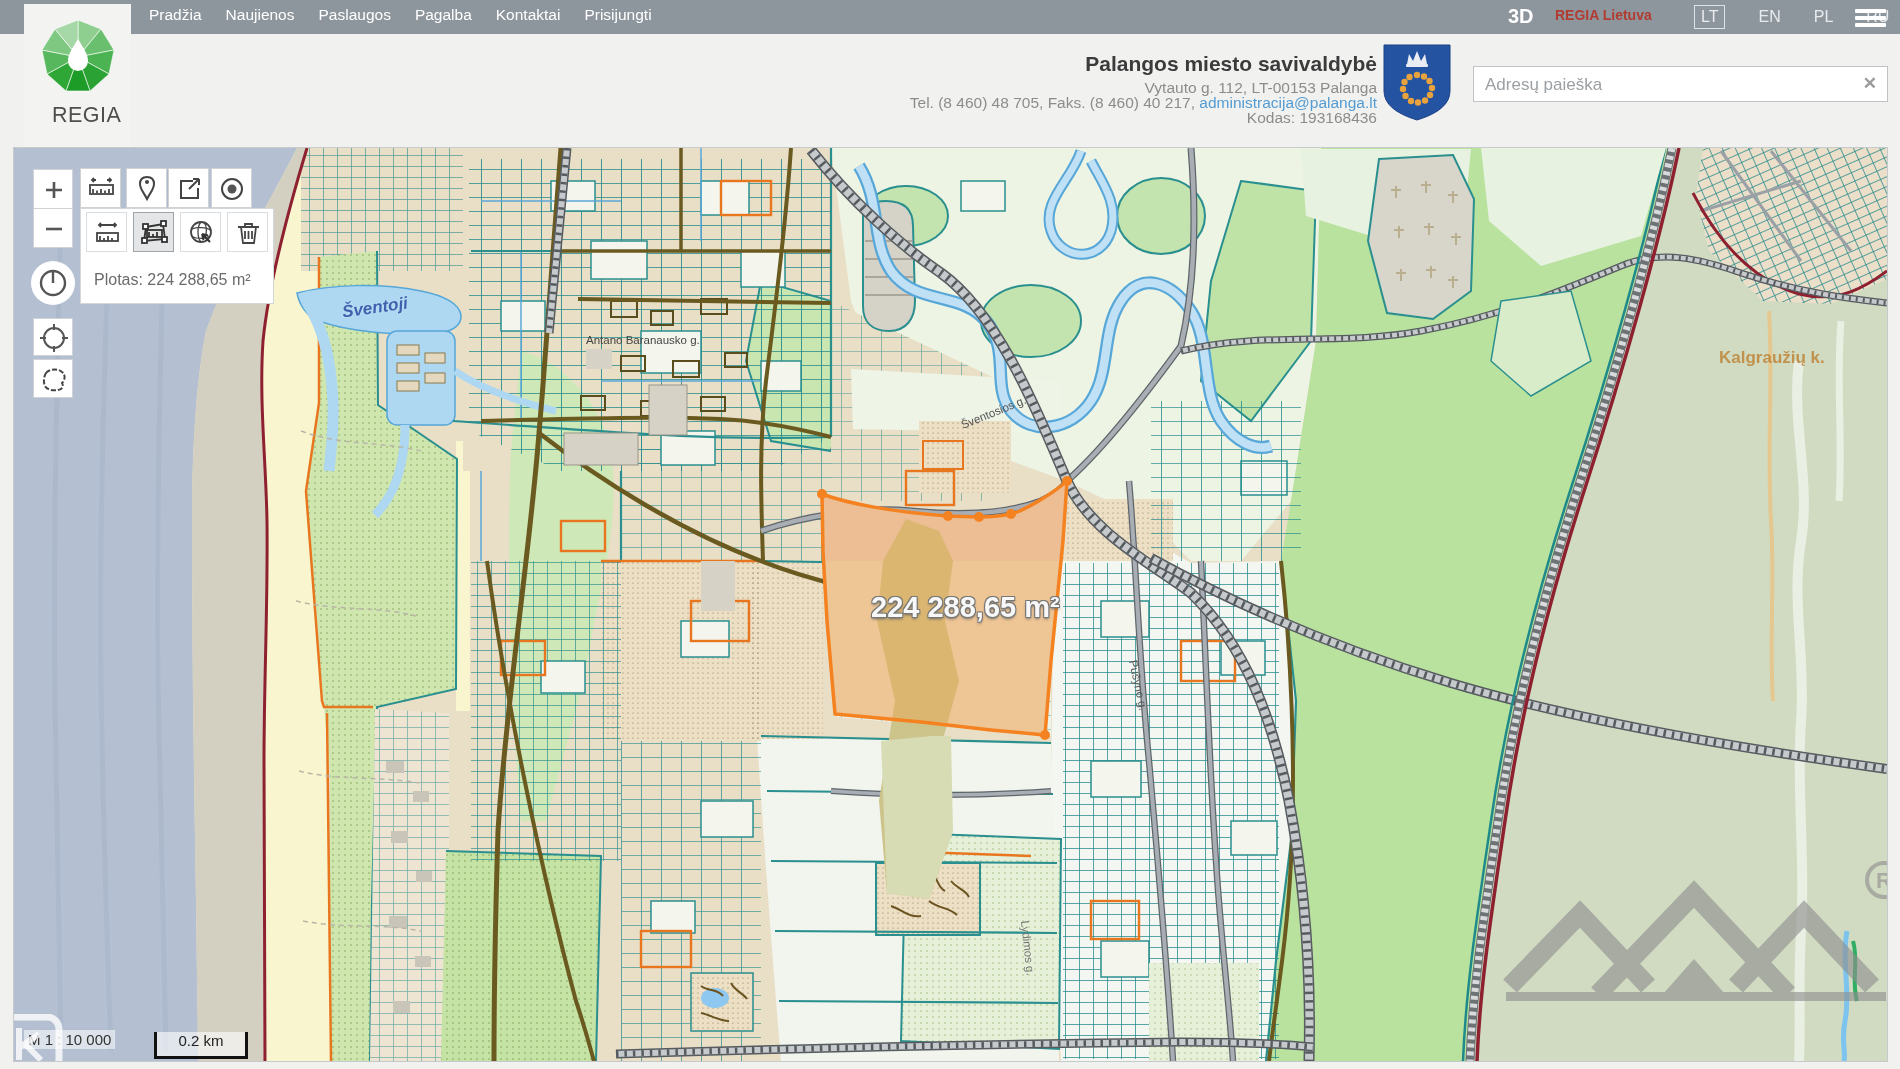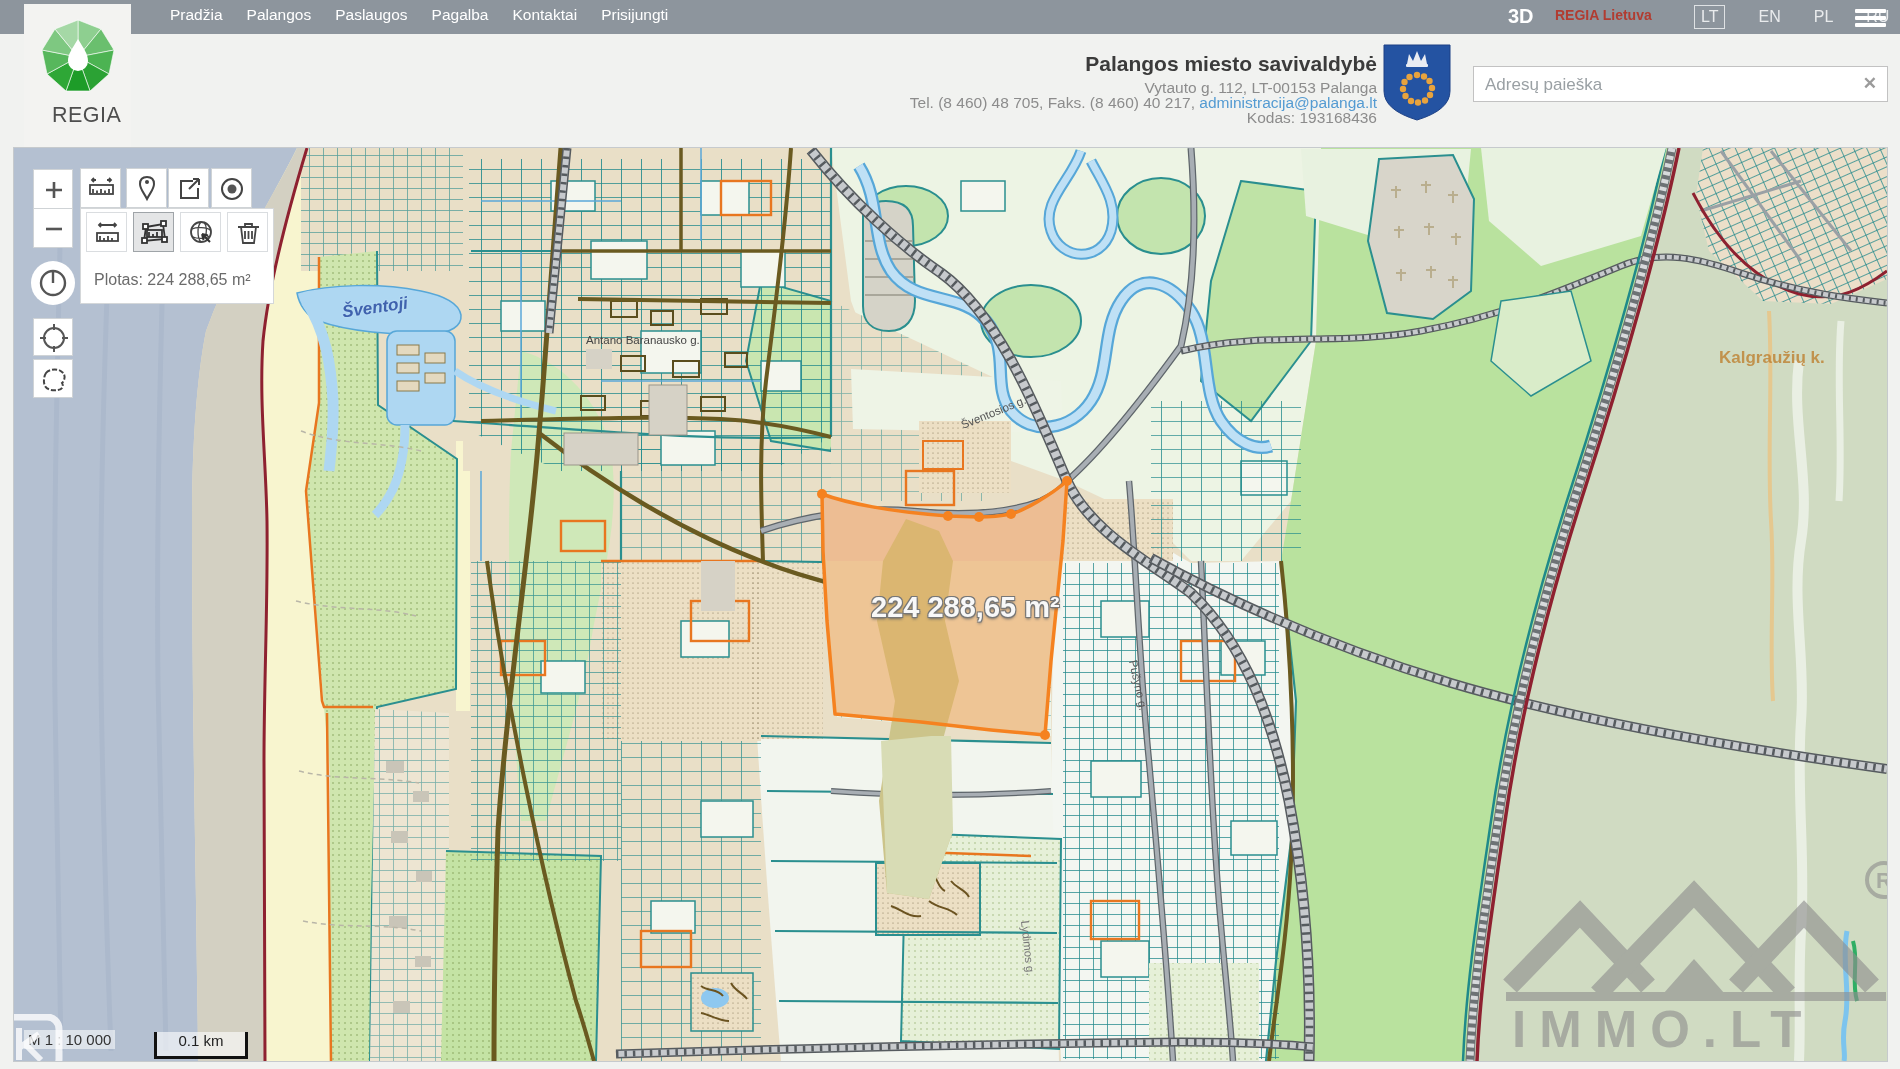--- a/index.html
+++ b/index.html
@@ -1,17 +1,17 @@
 <!DOCTYPE html>
 <html><head><meta charset="utf-8"><title>REGIA</title>
 <style>
 html,body{margin:0;padding:0}
 body{width:1900px;height:1069px;background:#f1f2f0;font-family:"Liberation Sans",sans-serif;overflow:hidden;position:relative}
 .topbar{position:absolute;left:0;top:0;width:1900px;height:34px;background:#8d959d}
-.nav{position:absolute;left:170px;top:0;height:29px;display:flex;align-items:center;gap:24px;color:#fff;font-size:15.5px}
+.nav{position:absolute;left:149px;top:0;height:29px;display:flex;align-items:center;gap:24px;color:#fff;font-size:15.5px}
 .logobox{position:absolute;left:24px;top:4px;width:107px;height:143px;background:#f3f3f1}
 .regiatxt{position:absolute;left:52px;top:103px;font-size:21.5px;color:#4e4e4e;letter-spacing:.5px}
 .r3d{position:absolute;left:1508px;top:5px;color:#fff;font-size:20px;font-weight:bold}
 .rlt{position:absolute;left:1555px;top:7px;color:#b13c31;font-size:14px;font-weight:bold}
 .lang{position:absolute;top:0;left:1694px;height:34px;display:flex;align-items:center;gap:33px;color:#e9ebed;font-size:16px}
 .lang .box{border:1px solid #dfe2e4;padding:2px 6px}
 .burger{position:absolute;left:1855px;top:9px;width:31px}
 .burger div{height:3.6px;background:#fff;margin-bottom:3.4px;border-radius:1px}
 .hinfo{position:absolute;right:523px;top:56px;text-align:right;color:#8c8c8c;font-size:15.5px;line-height:15px}
 .hinfo .t{font-size:21px;font-weight:bold;color:#3b3b3b;margin-bottom:9px}
@@ -462,21 +462,21 @@
 <svg width="41" height="40">
         <g fill="none" stroke="#444" stroke-width="1.8">
           <path d="M13,14 L15,30 H26 L28,14"></path>
           <path d="M10,14 H31 M17,14 v-3 h7 v3"></path>
           <path d="M17,18 v8 M20.5,18 v8 M24,18 v8"></path>
         </g>
       </svg></div>
 <div class="plotas">Plotas: 224 288,65 m²</div>
 
 <div class="scalem">M 1 : 10 000</div>
-<div class="scalebar">0.1 km</div>
+<div class="scalebar">0.2 km</div>
 
 <div class="kampas">
 <svg width="62" height="60" style="vertical-align:-16px">
         <g fill="none" stroke="rgba(255,255,255,.78)">
           <rect x="-20" y="3" width="74" height="54" rx="12" stroke-width="7"></rect>
           <path d="M14,14 v32 M34,20 l-20,14 M20,30 l16,16" stroke-width="6"></path>
         </g>
       </svg></div>
 
 <div class="immo">
@@ -484,28 +484,27 @@
 <g fill="none" stroke="#8e8e8e" stroke-width="19">
 <path d="M12,132 L82,60 L150,132"></path>
 <path d="M100,140 L196,40 L290,140"></path>
 <path d="M238,132 L306,60 L374,132"></path>
 </g>
 <path d="M165,140 L196,105 L227,140 Z" fill="#8e8e8e"></path>
 <rect x="8" y="138" width="380" height="9" fill="#8e8e8e"></rect>
 <circle cx="386" cy="26" r="17" fill="none" stroke="#8e8e8e" stroke-width="4"></circle>
 <text x="386" y="34" font-size="22" font-weight="bold" fill="#8e8e8e" text-anchor="middle">R</text>
 </svg>
-<div class="txt">IMMO.LT</div>
 </div>
 </div>
 
 <div class="topbar"></div>
 <div class="nav">
     <span>Pradžia</span>
-    <span>Palangos</span>
+    <span>Naujienos</span>
     <span>Paslaugos</span>
     <span>Pagalba</span>
     <span>Kontaktai</span>
     <span>Prisijungti</span>
   </div>
 <div class="r3d">3D</div>
 <div class="rlt">REGIA Lietuva</div>
 <div class="lang">
     <span class="box">LT</span>
     <span>EN</span>

